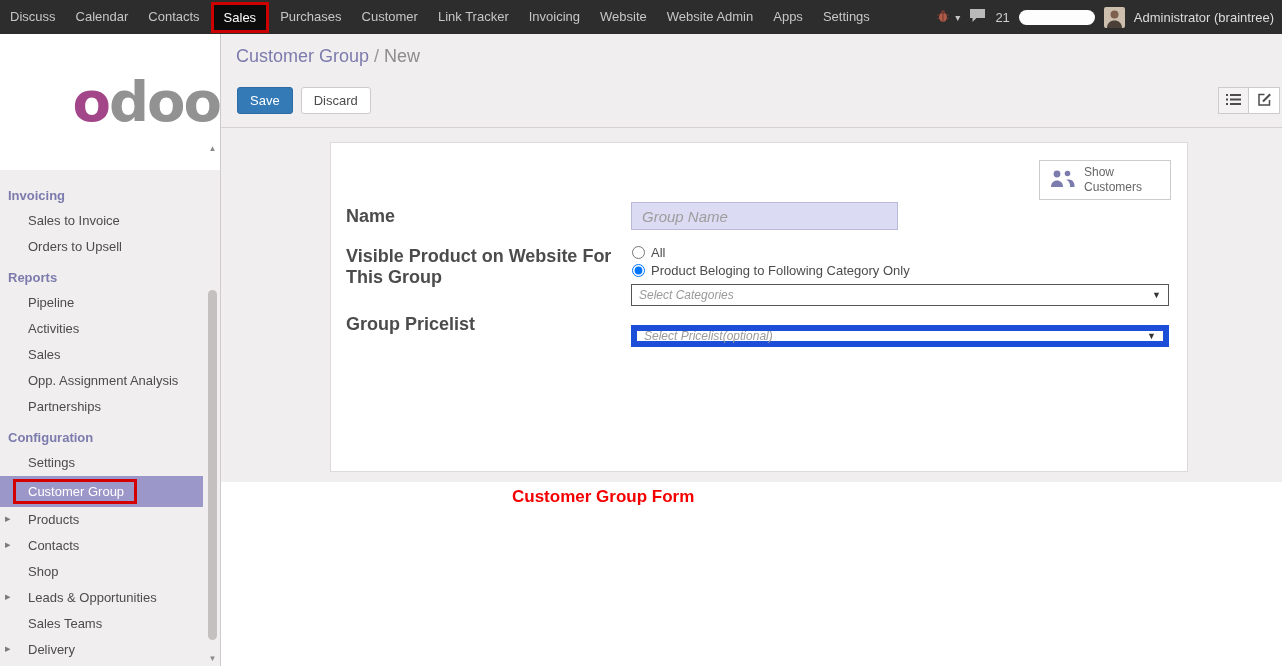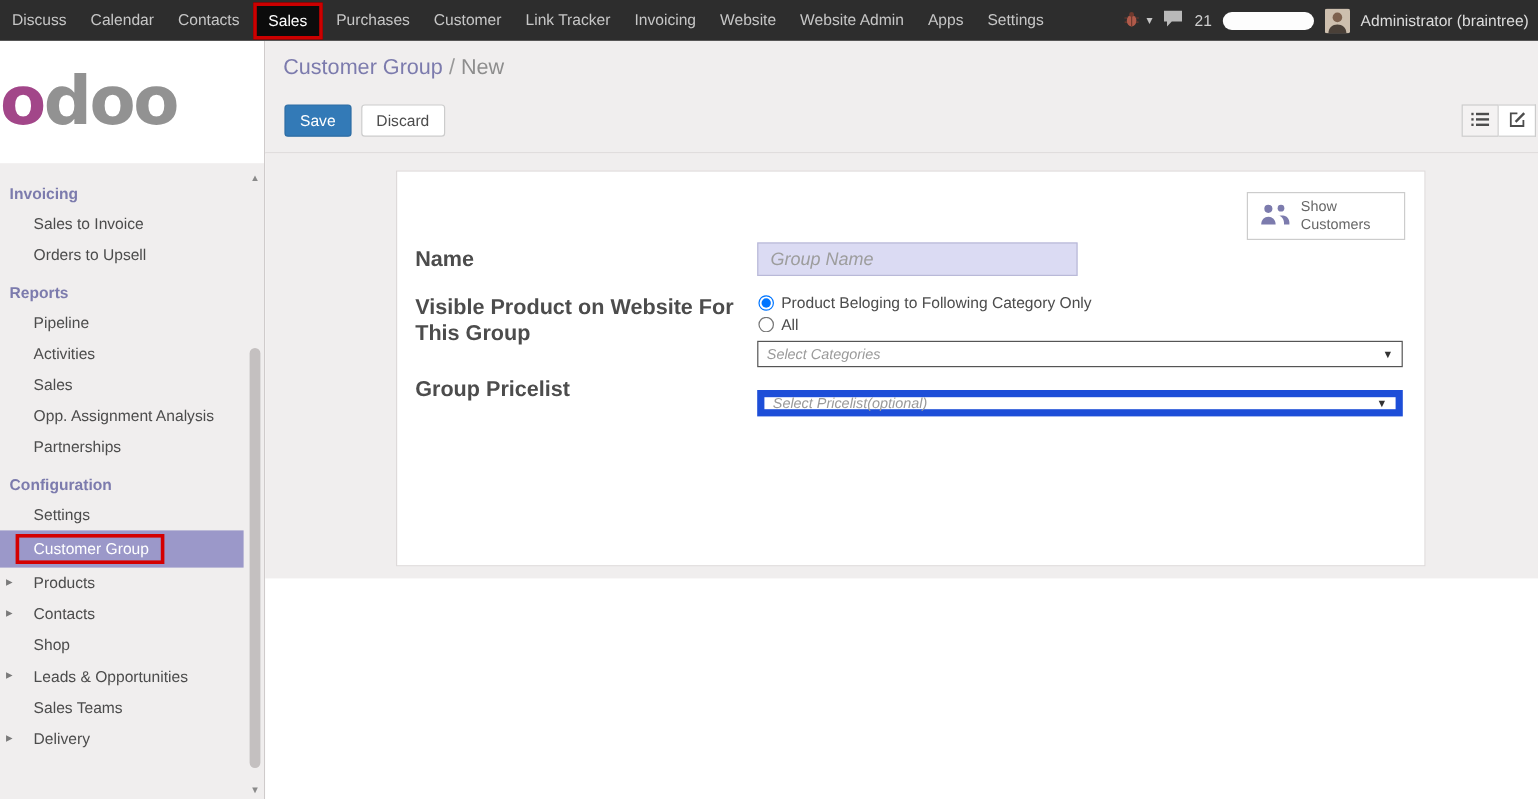--- a/index.html
+++ b/index.html
@@ -14,21 +14,21 @@
   .nav-right { margin-left:auto; display:flex; align-items:center; gap:9px; padding-right:8px; color:#c6c6c6; }
   .nav-caret { font-size:10px; color:#c6c6c6; margin-left:-4px; cursor:pointer; }
   .nav-msg { display:flex; align-items:center; gap:9px; cursor:pointer; }
   .msg-count { font-size:13px; color:#cfcfcf; }
   .pill { width:76px; height:15px; background:#fdfdfd; border-radius:8px; display:inline-block; cursor:pointer; }
   .avatar { width:21px; height:21px; border-radius:2px; overflow:hidden; display:inline-block; cursor:pointer; }
   .username { font-size:13px; color:#dcdcdc; white-space:nowrap; cursor:pointer; }
 
   
   .leftpane { position:absolute; top:34px; left:0; width:221px; height:632px; background:#f0eeee; border-right:1px solid #cfcbcb; }
-  .logo-area { height:102px; background:#fff; display:flex; align-items:center; justify-content:flex-start; }
+  .logo-area { height:136px; background:#fff; display:flex; align-items:center; justify-content:flex-end; }
   .odoo-logo { font-size:56px; font-weight:bold; letter-spacing:-2px; color:#929292; line-height:1; cursor:pointer; font-family:"DejaVu Sans",sans-serif; }
   .odoo-logo .accent { color:#a24689; }
   .sb-menu { padding-top:8px; }
   .sb-heading { padding:10px 8px 5px 8px; color:#7c7bad; font-weight:bold; font-size:13px; }
   .sb-item { position:relative; padding:5px 16px 6px 28px; font-size:13px; color:#4c4c4c; cursor:pointer; white-space:nowrap; }
   .sb-caret { position:absolute; left:5px; top:5px; color:#7a7a7a; font-size:11px; }
   .sb-item.active { background:#9b98c9; color:#fff; padding-top:3px; padding-bottom:3px; margin-right:17px; }
   .ann-label { display:inline-block; border:3px solid #d40000; padding:2px 10px 2px 12px; margin-left:-15px; }
   .sb-scrollbar { position:absolute; top:108px; right:1px; width:13px; bottom:0; }
   .sb-arrow { position:absolute; left:0; width:13px; text-align:center; font-size:8px; color:#8a8a8a; cursor:pointer; }
@@ -202,36 +202,37 @@
           </span>
           <span class="sc-label">Show Customers</span>
         </div>
 
         <div class="fld-label lbl-name">Name</div>
         <input class="name-input" type="text" placeholder="Group Name" style="">
 
         <div class="fld-label lbl-vis">Visible Product on Website For This Group</div>
         <div class="radio-group">
             <label class="radio-row">
+              <input type="radio" name="visibility" style="">
+              <span>All</span>
+            </label>
+            <label class="radio-row">
               <input type="radio" name="visibility" checked="" style="">
               <span>Product Beloging to Following Category Only</span>
-            </label>
-            <label class="radio-row">
-              <input type="radio" name="visibility" style="">
-              <span>All</span>
             </label>
           </div>
 
         <div class="select cat-select">
           <span class="sel-text">Select Categories</span>
           <span class="sel-caret">▼</span>
         </div>
 
         <div class="fld-label lbl-pricelist">Group Pricelist</div>
         <div class="select pl-select">
           <span class="sel-text">Select Pricelist(optional)</span>
           <span class="sel-caret">▼</span>
         </div>
 
       </div>
     </div>
+    <div class="caption">Customer Group Form</div>
   </div>
 </div>
 
 </body></html>

